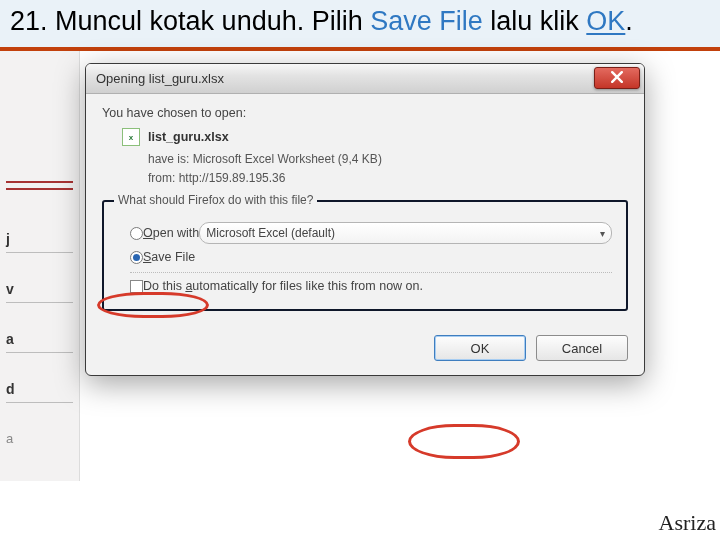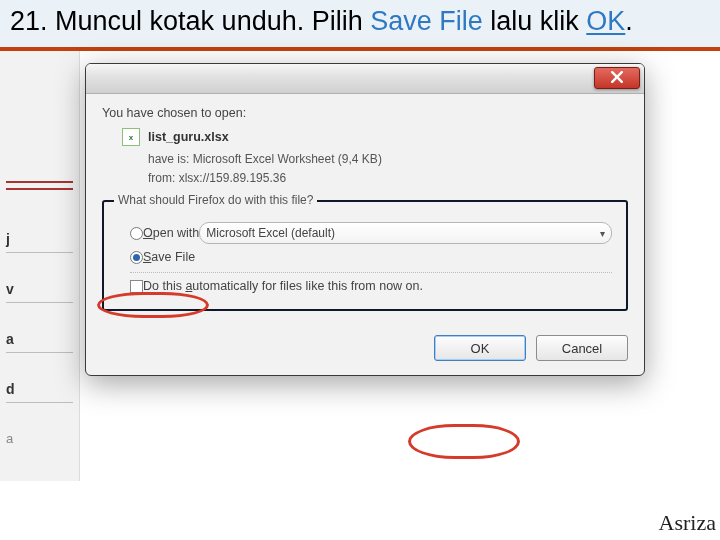--- a/index.html
+++ b/index.html
@@ -170,20 +170,21 @@
     <div class="row r1"></div>
     <div class="row r2">j</div>
     <div class="row r3">v</div>
     <div class="row r4">a</div>
     <div class="row r5">d</div>
     <div class="row r6">a</div>
   </div>
 
   <div class="dialog">
     <div class="titlebar">
+      <span>Opening list_guru.xlsx</span>
       <div class="closebtn">
         <span>
           <svg viewBox="0 0 10 10">
               <path d="M1 1 L9 9 M9 1 L1 9" stroke="#fff" stroke-width="2" stroke-linecap="round"></path>
             </svg>
         </span>
       </div>
     </div>
 
     <div class="body">
@@ -191,21 +192,21 @@
       <div class="fileRow">
         <div class="xlsicon">x</div>
         <span class="filename">list_guru.xlsx</span>
       </div>
       <div class="meta">
         <span>have is:</span>
         <span> </span>
         <span>Microsoft Excel Worksheet (9,4 KB)</span><br>
         <span>from:</span>
         <span> </span>
-        <span>xlsx://159.89.195.36</span>
+        <span>http://159.89.195.36</span>
       </div>
 
       <div class="question-group">
         <div class="legend">What should Firefox do with this file?</div>
 
         <div class="optrow">
           <span class="radio"></span>
           <span><span class="acc-u">O</span><span>pen with</span></span>
           <div class="combo">
             <span>Microsoft Excel (default)</span>

